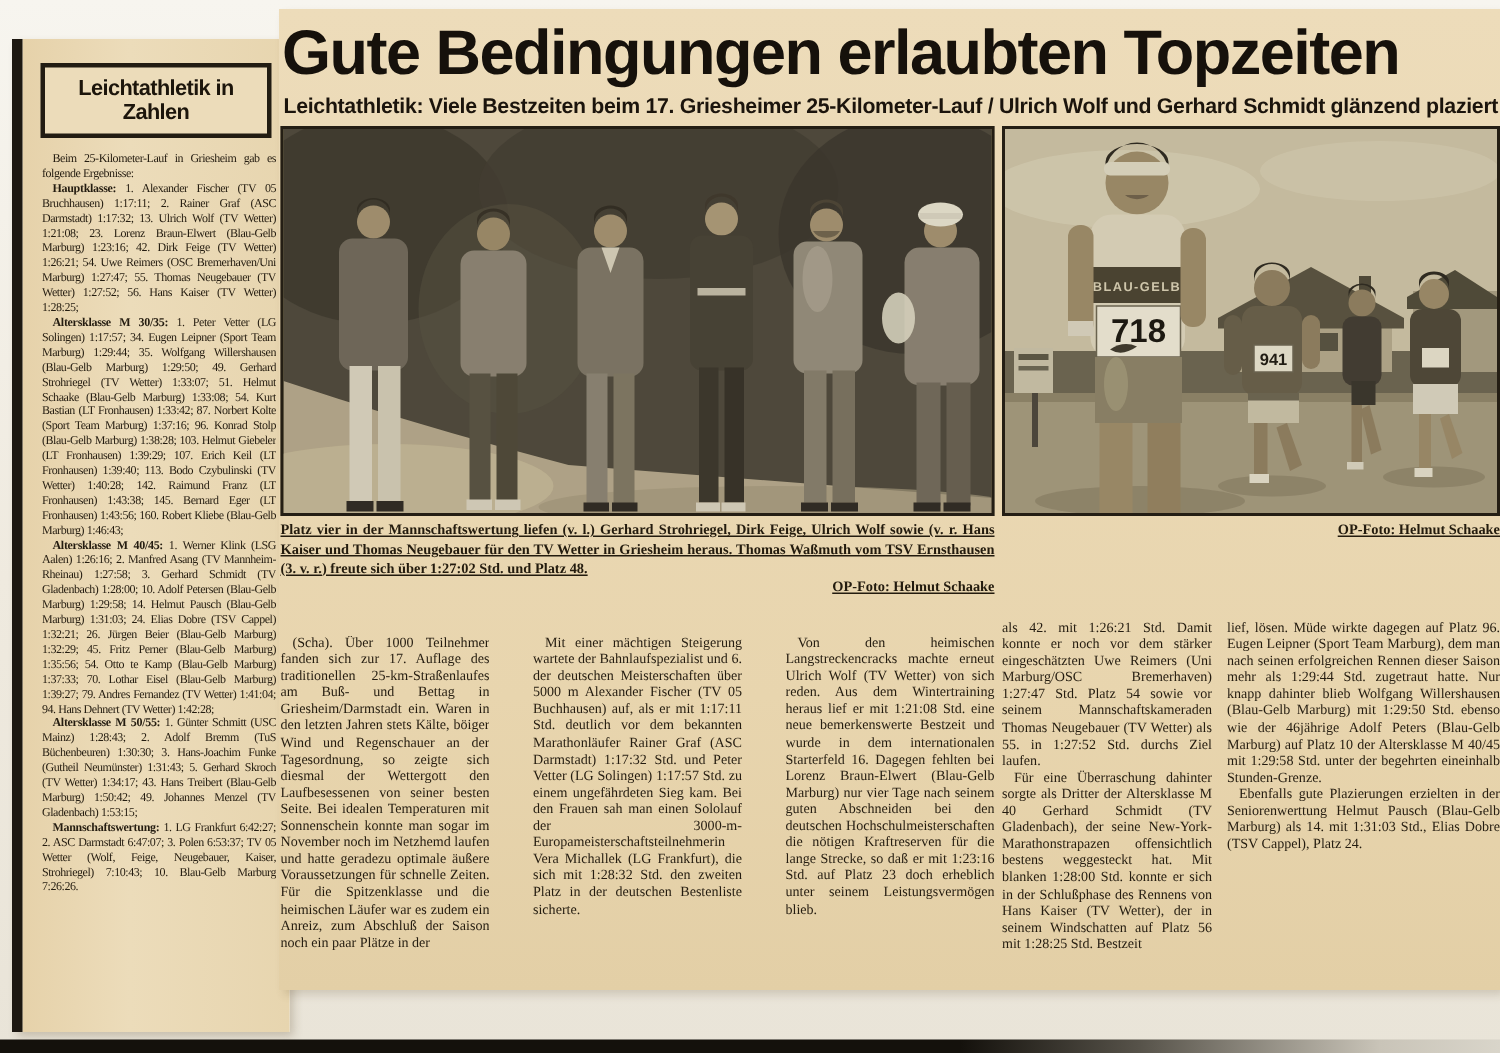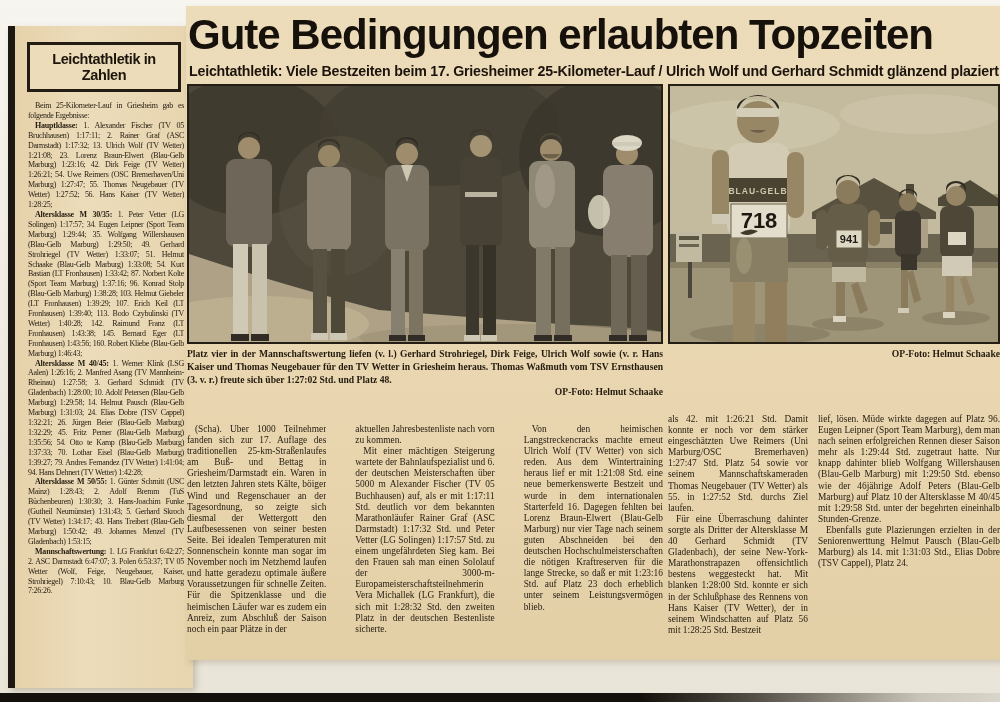--- a/index.html
+++ b/index.html
@@ -29,21 +29,21 @@
             font-size:42px;line-height:46px;letter-spacing:-1px;color:#16110b;white-space:nowrap;}
   .subhead{margin:5px 0 0 3px;font-family:"Liberation Sans",sans-serif;font-weight:bold;
            font-size:14.2px;letter-spacing:-.2px;color:#1b140c;white-space:nowrap;}
   
   .photo{position:absolute;border:2px solid #241e14;box-sizing:border-box;background:#857a61;overflow:hidden;}
   .photo-team{left:1px;top:78px;width:476px;height:260px;}
   .photo-race{left:482px;top:78px;width:332px;height:260px;}
   .photo svg{display:block;width:100%;height:100%;}
   
   .caption{position:absolute;font-weight:bold;font-size:9.6px;line-height:12.8px;
-           text-align:justify;color:#231b0e;}
+           text-align:justify;color:#231b0e;text-decoration:underline;}
   .caption-team{left:1px;top:342px;width:476px;}
   .caption-race{left:482px;top:342px;width:332px;}
   .credit{display:block;text-align:right;}
   
   .cols{position:absolute;display:flex;overflow:hidden;margin-top:16px;}
   .cols-center{left:1px;top:402px;width:476px;height:250px;gap:29px;}
   .cols-right{left:482px;top:392px;width:332px;height:268px;gap:10px;}
   .bodycol{flex:1;font-size:9.4px;line-height:11.1px;text-align:justify;overflow:hidden;}
   .cols-right .bodycol:first-child{flex:0 0 140px;}
   .bodycol p{margin:0;}
@@ -249,21 +249,20 @@
 
     <div class="caption caption-race">
       <span class="credit">OP-Foto: Helmut Schaake</span>
     </div>
 
     <div class="cols cols-center">
       <div class="bodycol">
           <p class="ind">(Scha). Über 1000 Teilnehmer fanden sich zur 17. Auflage des traditionellen 25-km-Straßenlaufes am Buß- und Bettag in Griesheim/Darmstadt ein. Waren in den letzten Jahren stets Kälte, böiger Wind und Regenschauer an der Tagesordnung, so zeigte sich diesmal der Wettergott den Laufbesessenen von seiner besten Seite. Bei idealen Temperaturen mit Sonnenschein konnte man sogar im November noch im Netzhemd laufen und hatte geradezu optimale äußere Voraussetzungen für schnelle Zeiten. Für die Spitzenklasse und die heimischen Läufer war es zudem ein Anreiz, zum Abschluß der Saison noch ein paar Plätze in der</p>
         </div>
       <div class="bodycol">
-          <p class="">aktuellen Jahresbestenliste nach vorn zu kommen.</p>
           <p class="ind">Mit einer mächtigen Steigerung wartete der Bahnlaufspezialist und 6. der deutschen Meisterschaften über 5000 m Alexander Fischer (TV 05 Buchhausen) auf, als er mit 1:17:11 Std. deutlich vor dem bekannten Marathonläufer Rainer Graf (ASC Darmstadt) 1:17:32 Std. und Peter Vetter (LG Solingen) 1:17:57 Std. zu einem ungefährdeten Sieg kam. Bei den Frauen sah man einen Sololauf der 3000-m-Europameisterschaftsteilnehmerin Vera Michallek (LG Frankfurt), die sich mit 1:28:32 Std. den zweiten Platz in der deutschen Bestenliste sicherte.</p>
         </div>
       <div class="bodycol">
           <p class="ind">Von den heimischen Langstreckencracks machte erneut Ulrich Wolf (TV Wetter) von sich reden. Aus dem Wintertraining heraus lief er mit 1:21:08 Std. eine neue bemerkenswerte Bestzeit und wurde in dem internationalen Starterfeld 16. Dagegen fehlten bei Lorenz Braun-Elwert (Blau-Gelb Marburg) nur vier Tage nach seinem guten Abschneiden bei den deutschen Hochschulmeisterschaften die nötigen Kraftreserven für die lange Strecke, so daß er mit 1:23:16 Std. auf Platz 23 doch erheblich unter seinem Leistungsvermögen blieb.</p>
         </div>
     </div>
 
     <div class="cols cols-right">
       <div class="bodycol">
           <p class="">als 42. mit 1:26:21 Std. Damit konnte er noch vor dem stärker eingeschätzten Uwe Reimers (Uni Marburg/OSC Bremerhaven) 1:27:47 Std. Platz 54 sowie vor seinem Mannschaftskameraden Thomas Neugebauer (TV Wetter) als 55. in 1:27:52 Std. durchs Ziel laufen.</p>

